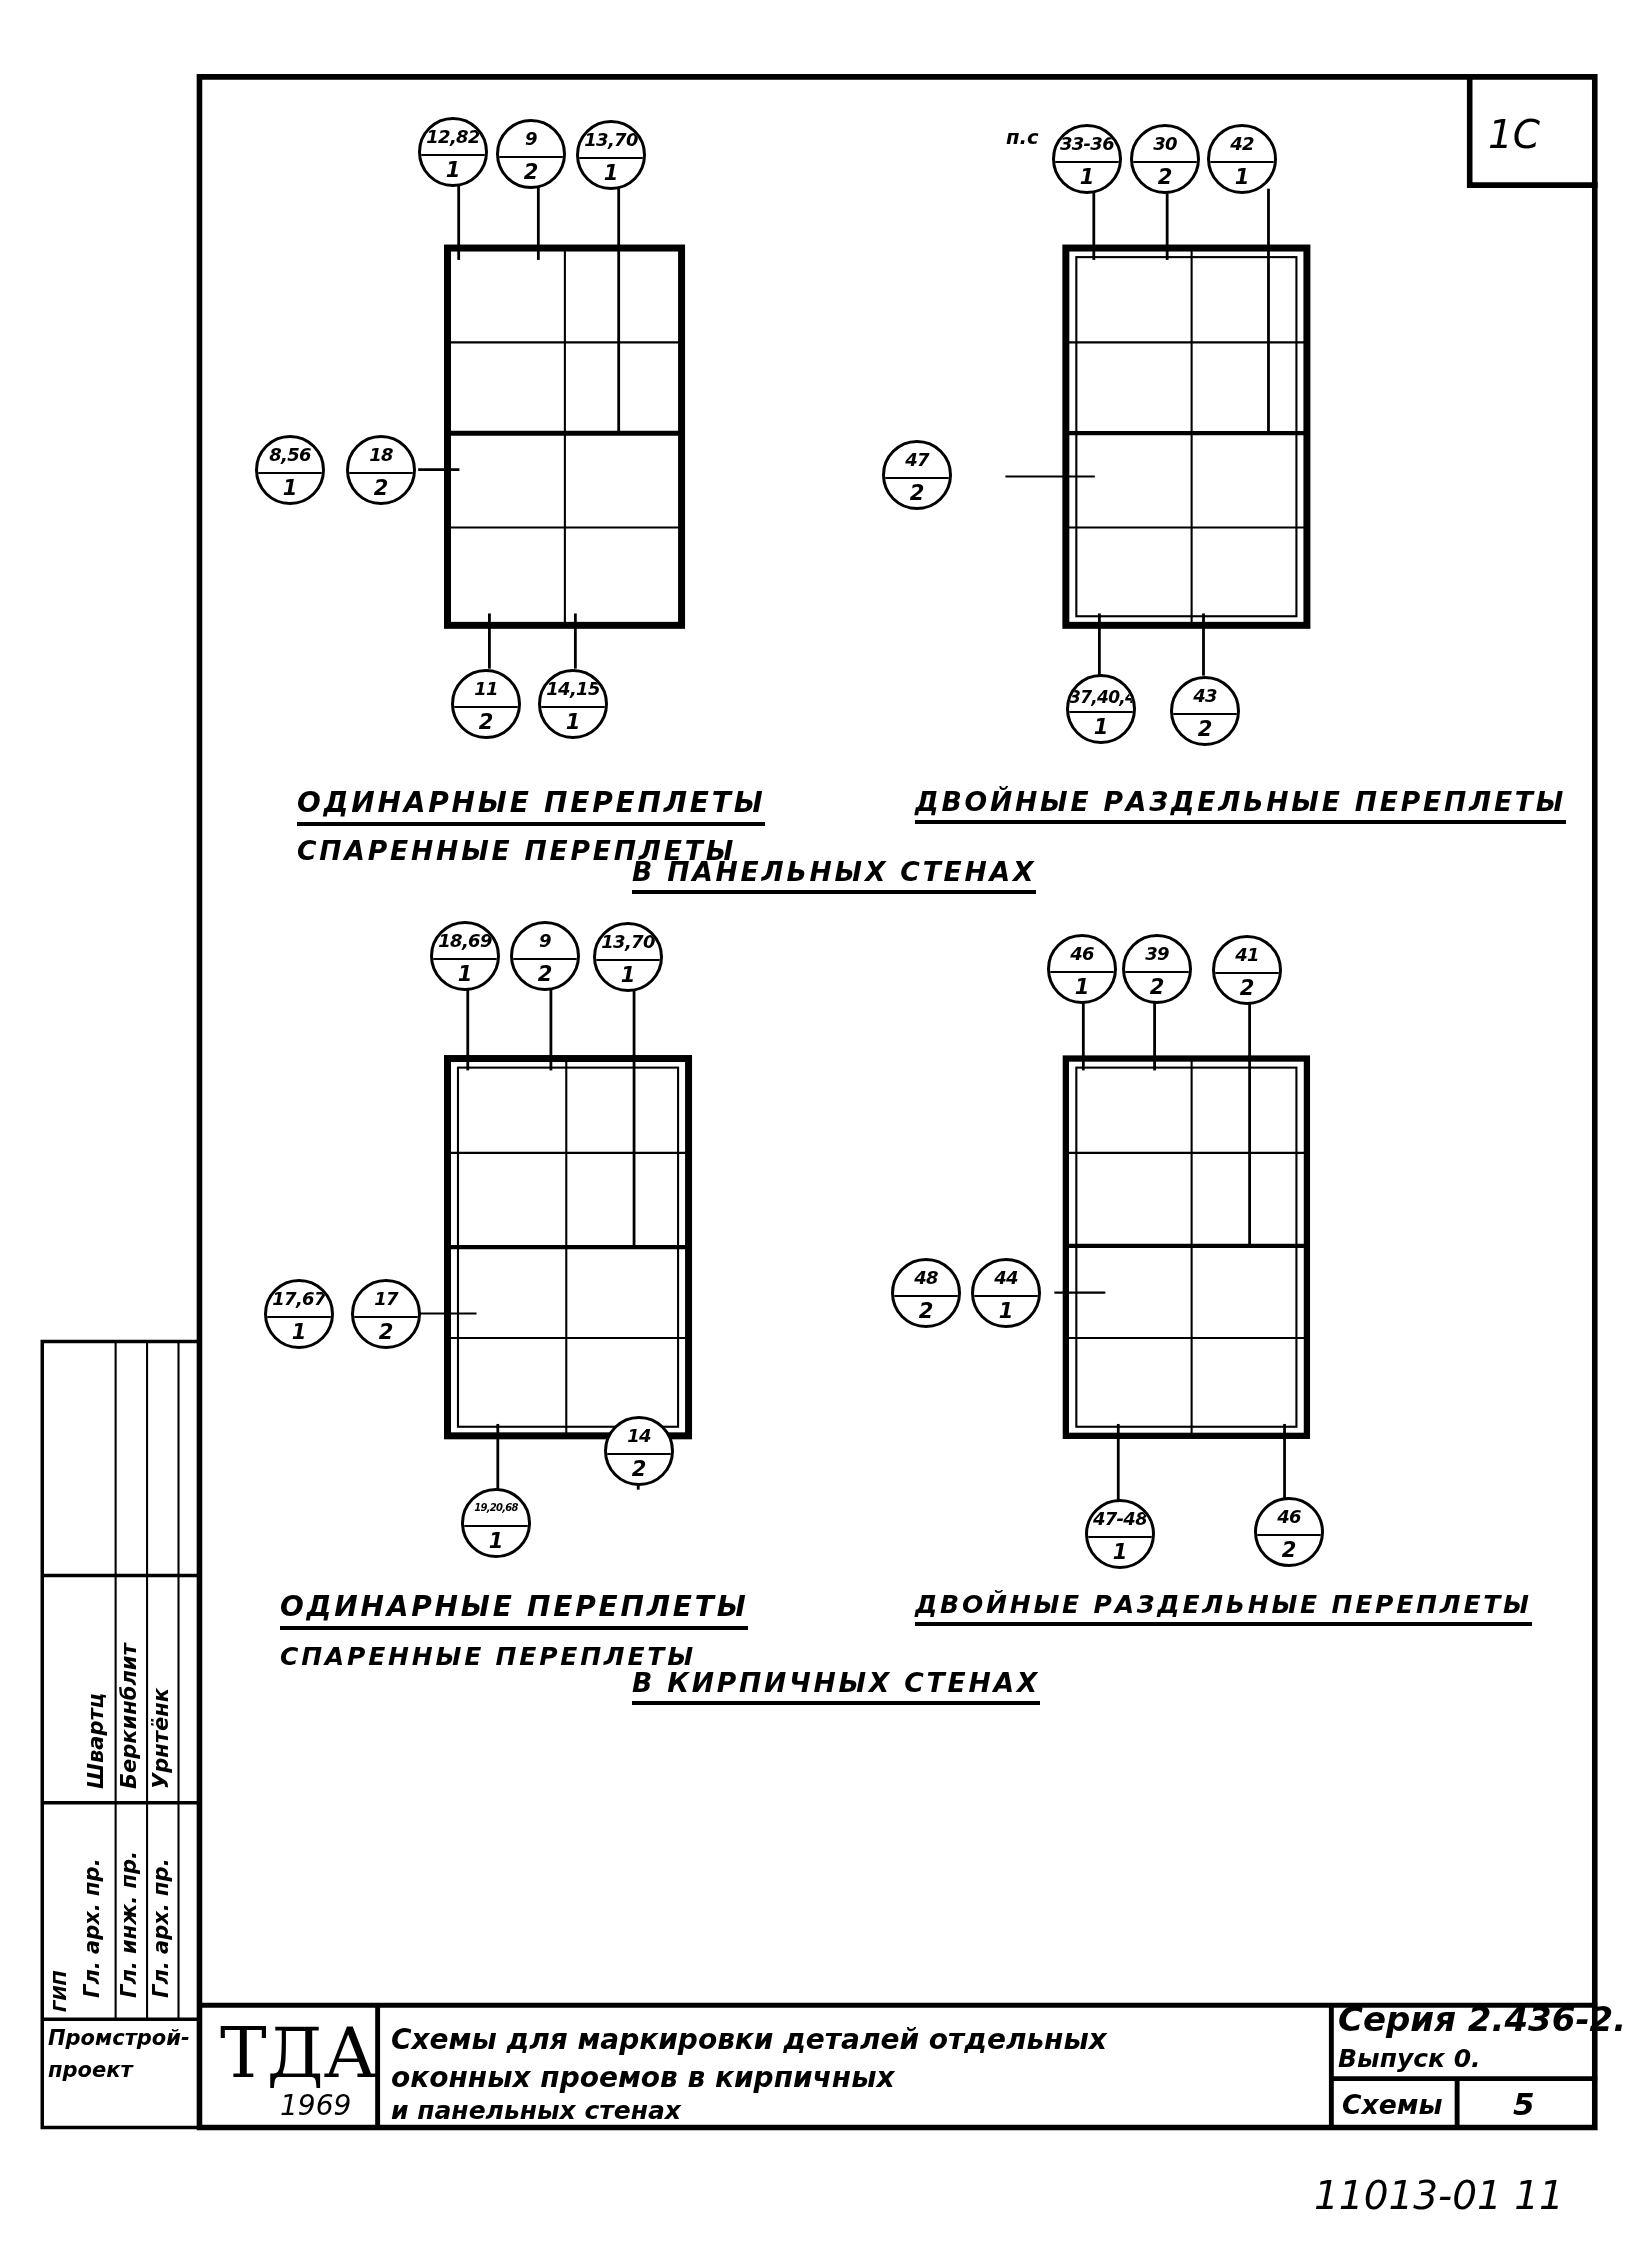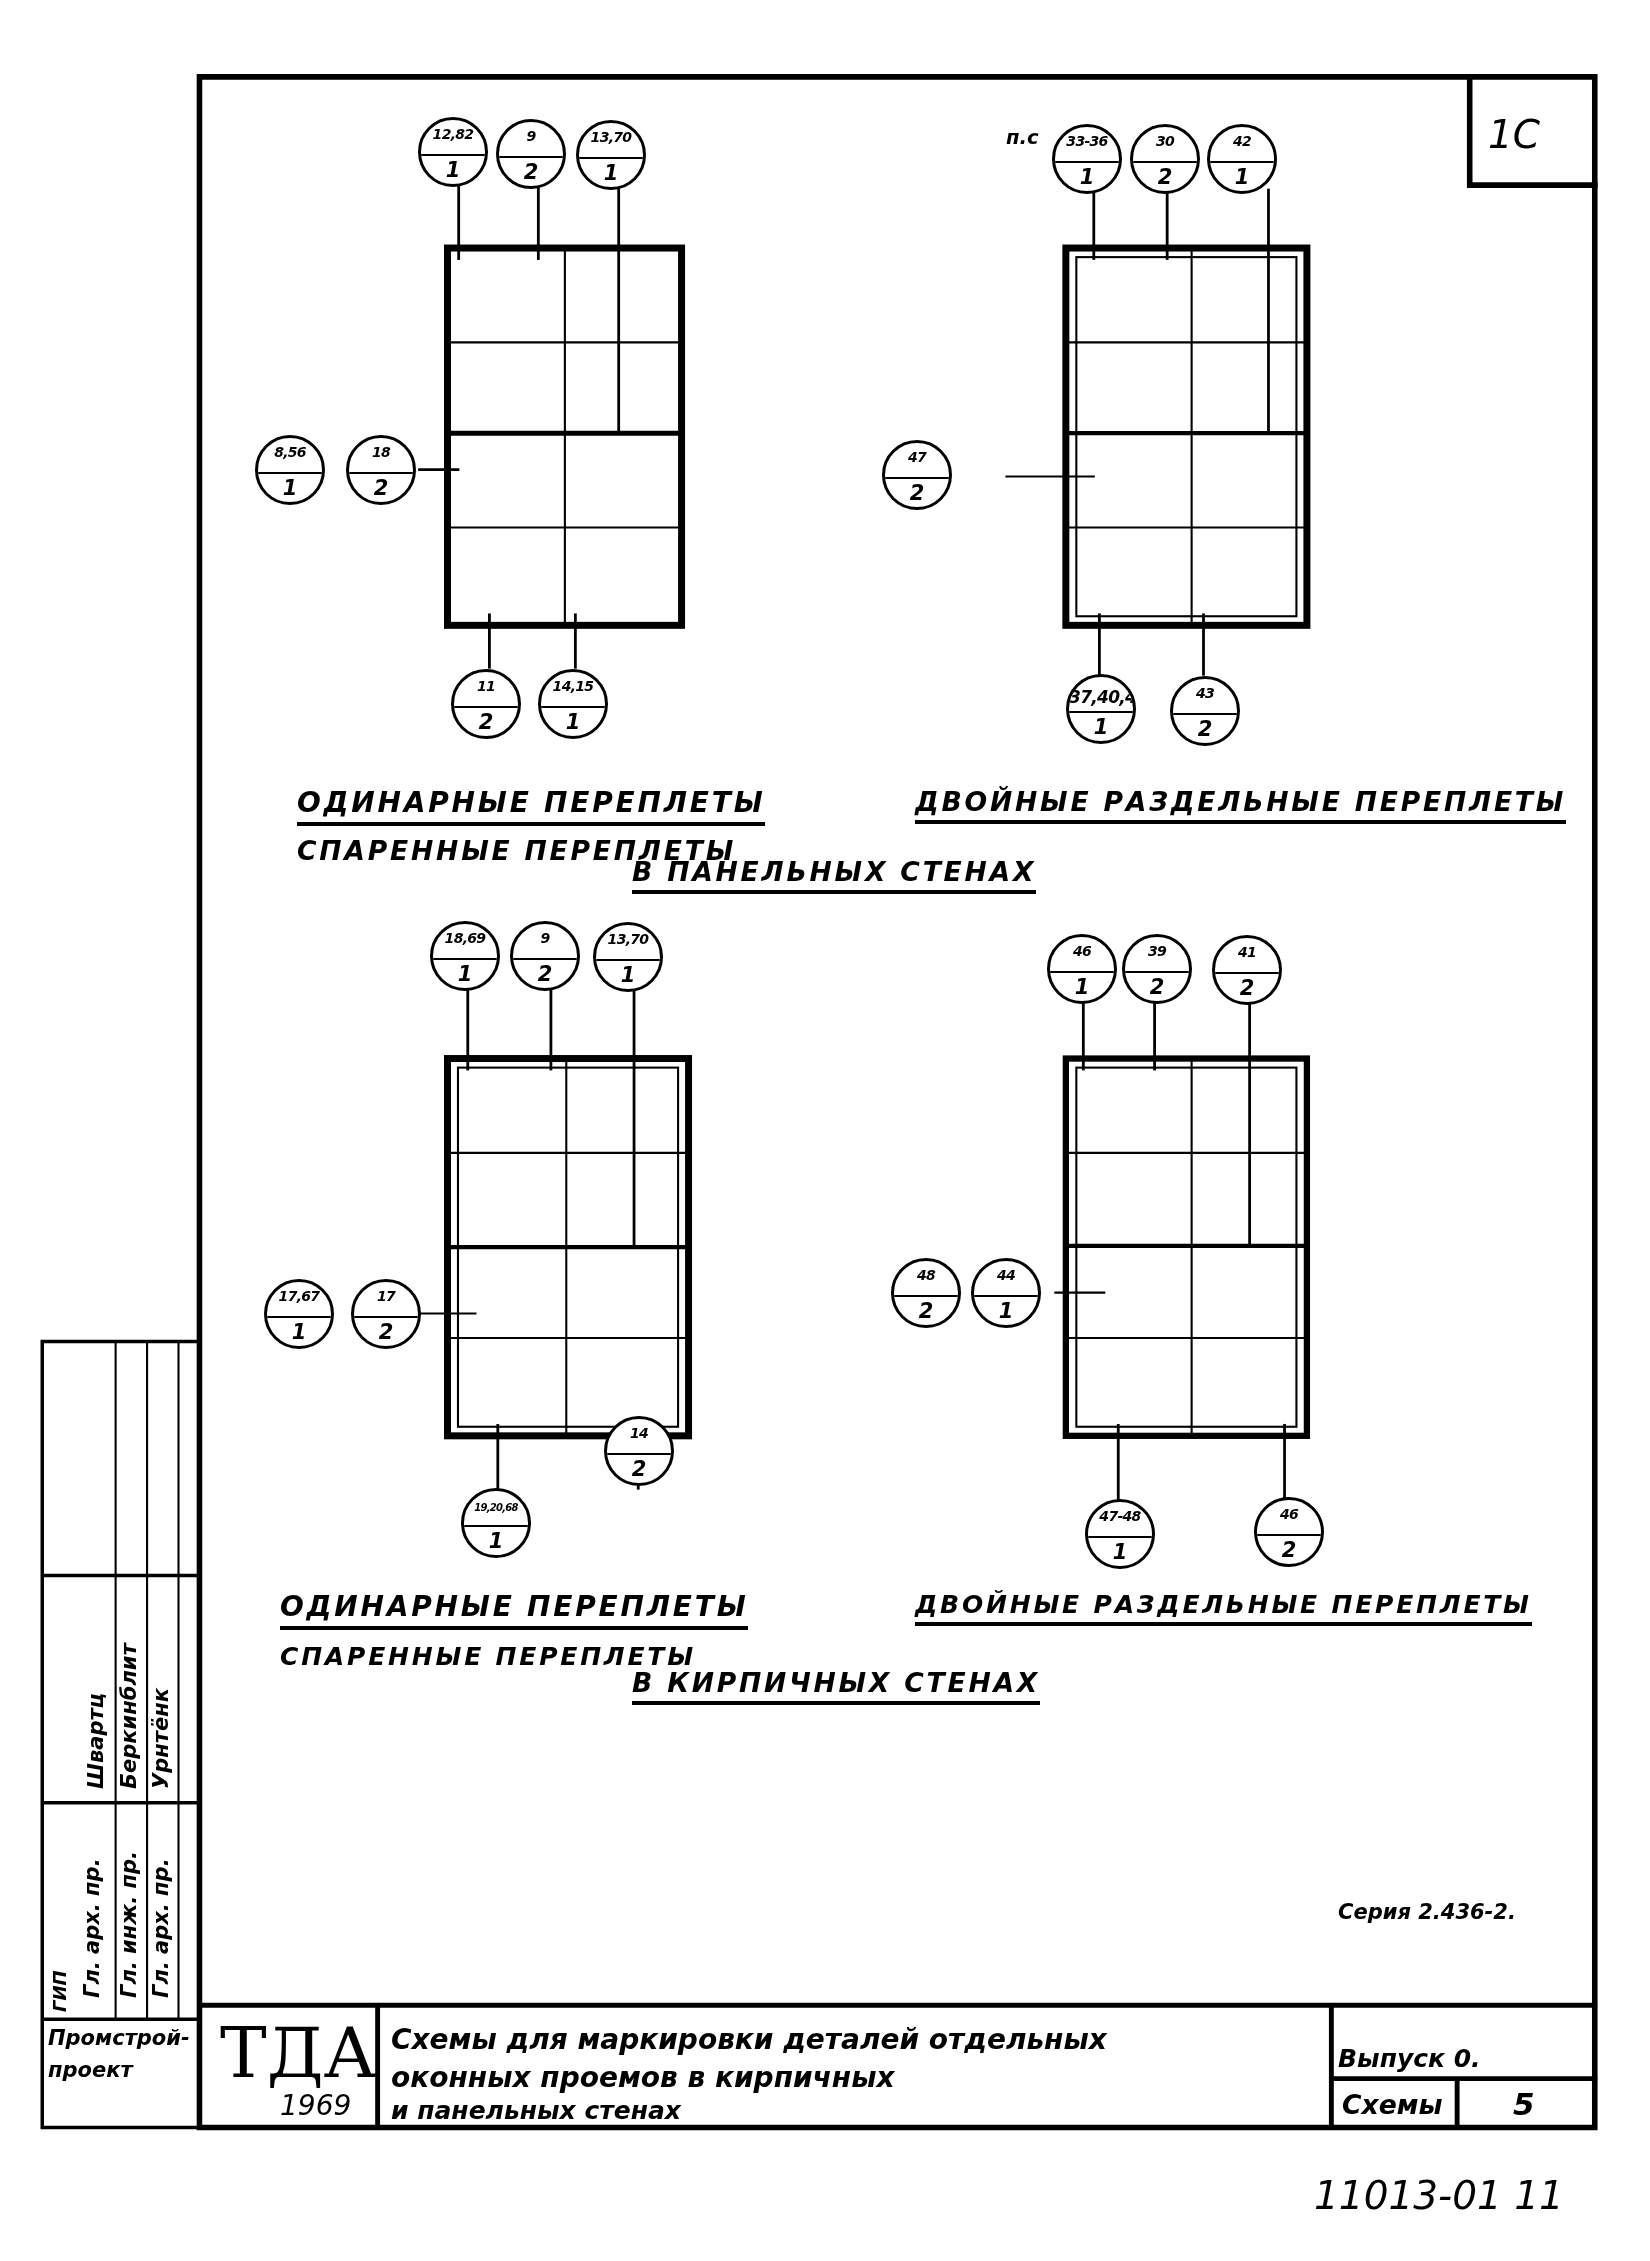--- a/index.html
+++ b/index.html
@@ -93,21 +93,21 @@
     </g>
   </g>
 </svg>
 
 <style>
   .mk{position:absolute;width:70px;height:70px;border:3.5px solid #000;border-radius:50%;
       box-sizing:border-box;background:#fff;overflow:hidden;}
   .mk::after{content:"";position:absolute;left:0;right:0;top:34px;border-top:2.8px solid #000;}
   .mk .n,.mk .d{position:absolute;left:0;right:0;text-align:center;
       font-family:"DejaVu Sans",sans-serif;font-style:italic;font-weight:bold;white-space:nowrap;}
-  .mk .n{top:5.6px;font-size:14px;letter-spacing:-0.7px;}
+  .mk .n{top:5.6px;font-size:18px;letter-spacing:-0.7px;}
   .mk .d{top:38px;font-size:21px;}
 </style>
 
 <div class="mk" style="left:418px;top:117px;">
     <span class="n">12,82</span>
     <span class="d">1</span>
   </div>
 <div class="mk" style="left:496px;top:119px;">
     <span class="n">9</span>
     <span class="d">2</span>
@@ -227,21 +227,21 @@
 <div class="label ul" style="left:915px;top:1590px;font-size:25px;">Двойные раздельные переплеты</div>
 <div class="label ul" style="left:632px;top:1667px;font-size:26.6px;">В кирпичных стенах</div>
 
 <div class="tb" style="left:1488px;top:112px;font-size:39px;font-weight:normal;">1С</div>
 
 <div class="tb" style="left:220px;top:2012px;font-size:70px;font-style:normal;font-weight:normal;font-family:'DejaVu Serif',serif;">ТДА</div>
 <div class="tb" style="left:280px;top:2089px;font-size:28px;font-weight:normal;">1969</div>
 <div class="tb" style="left:391px;top:2023px;font-size:28px;">Схемы для маркировки деталей отдельных</div>
 <div class="tb" style="left:391px;top:2061px;font-size:28px;">оконных проемов в кирпичных</div>
 <div class="tb" style="left:391px;top:2096px;font-size:25px;">и панельных стенах</div>
-<div class="tb" style="left:1338px;top:1900px;font-size:21px;">Серия 2.436-2.</div>
+<div class="tb" style="left:1338px;top:1999px;font-size:34px;">Серия 2.436-2.</div>
 <div class="tb" style="left:1338px;top:2044px;font-size:25px;">Выпуск 0.</div>
 <div class="tb" style="left:1342px;top:2089px;font-size:26.6px;">Схемы</div>
 <div class="tb" style="left:1513px;top:2086px;font-size:31px;">5</div>
 <div class="tb" style="left:48px;top:2026px;font-size:21px;">Промстрой-</div>
 <div class="tb" style="left:48px;top:2058px;font-size:21px;">проект</div>
 
 <div class="vert" style="left:49px;top:2012px;font-size:18px;">ГИП</div>
 <div class="vert" style="left:80px;top:1998px;">Гл. арх. пр.</div>
 <div class="vert" style="left:117px;top:1998px;">Гл. инж. пр.</div>
 <div class="vert" style="left:149px;top:1998px;">Гл. арх. пр.</div>

